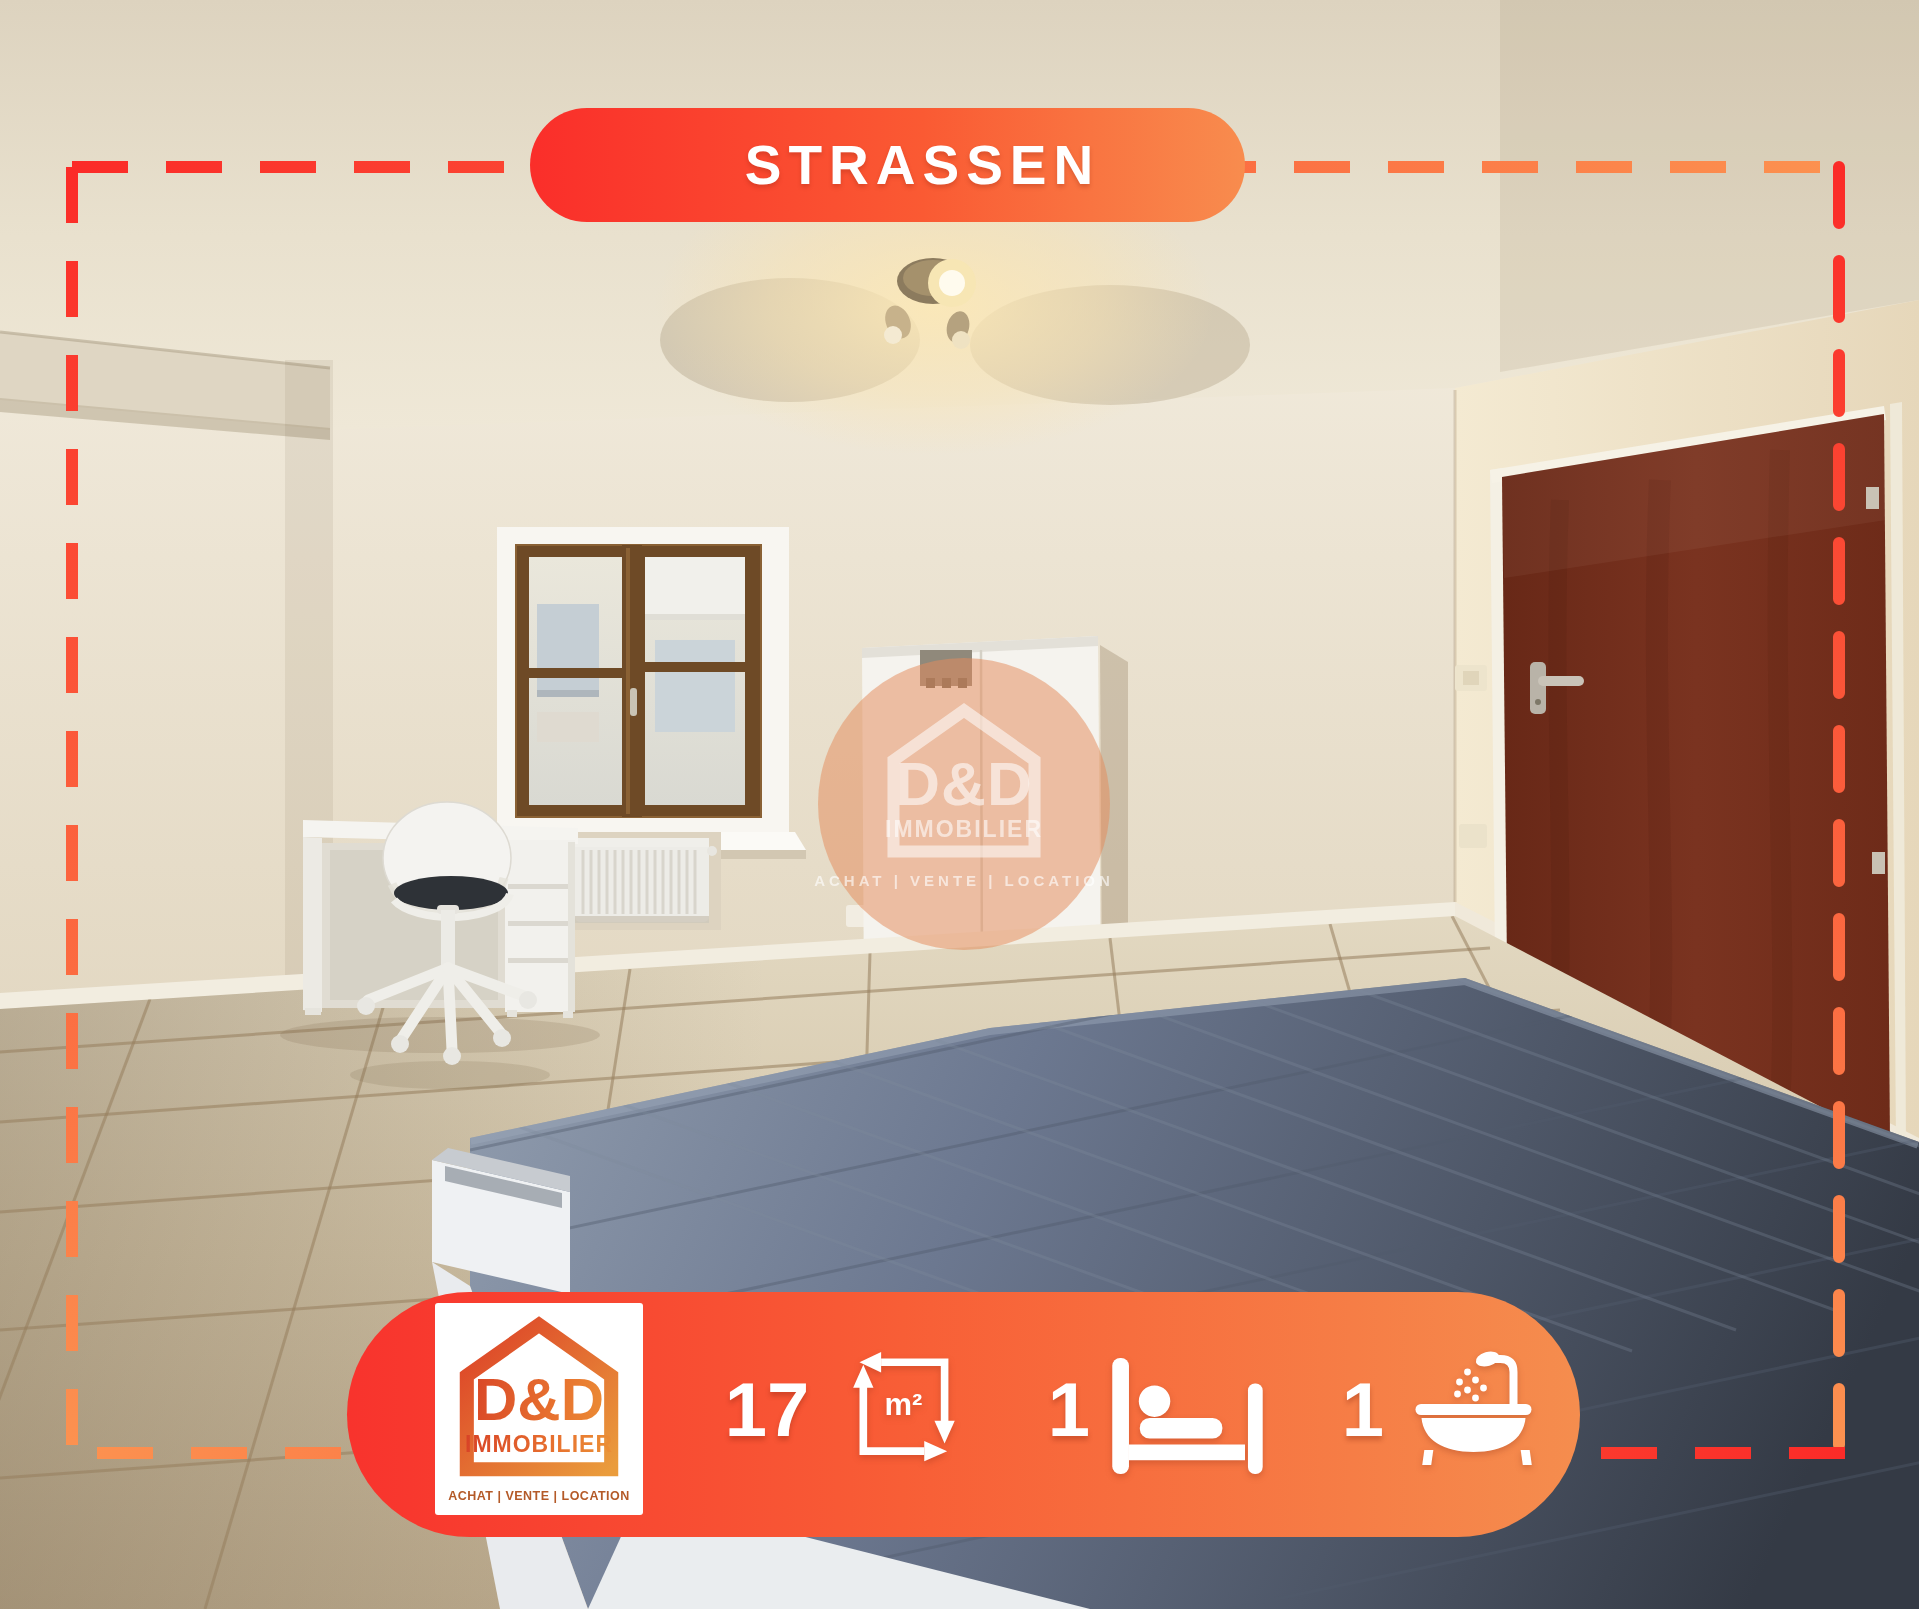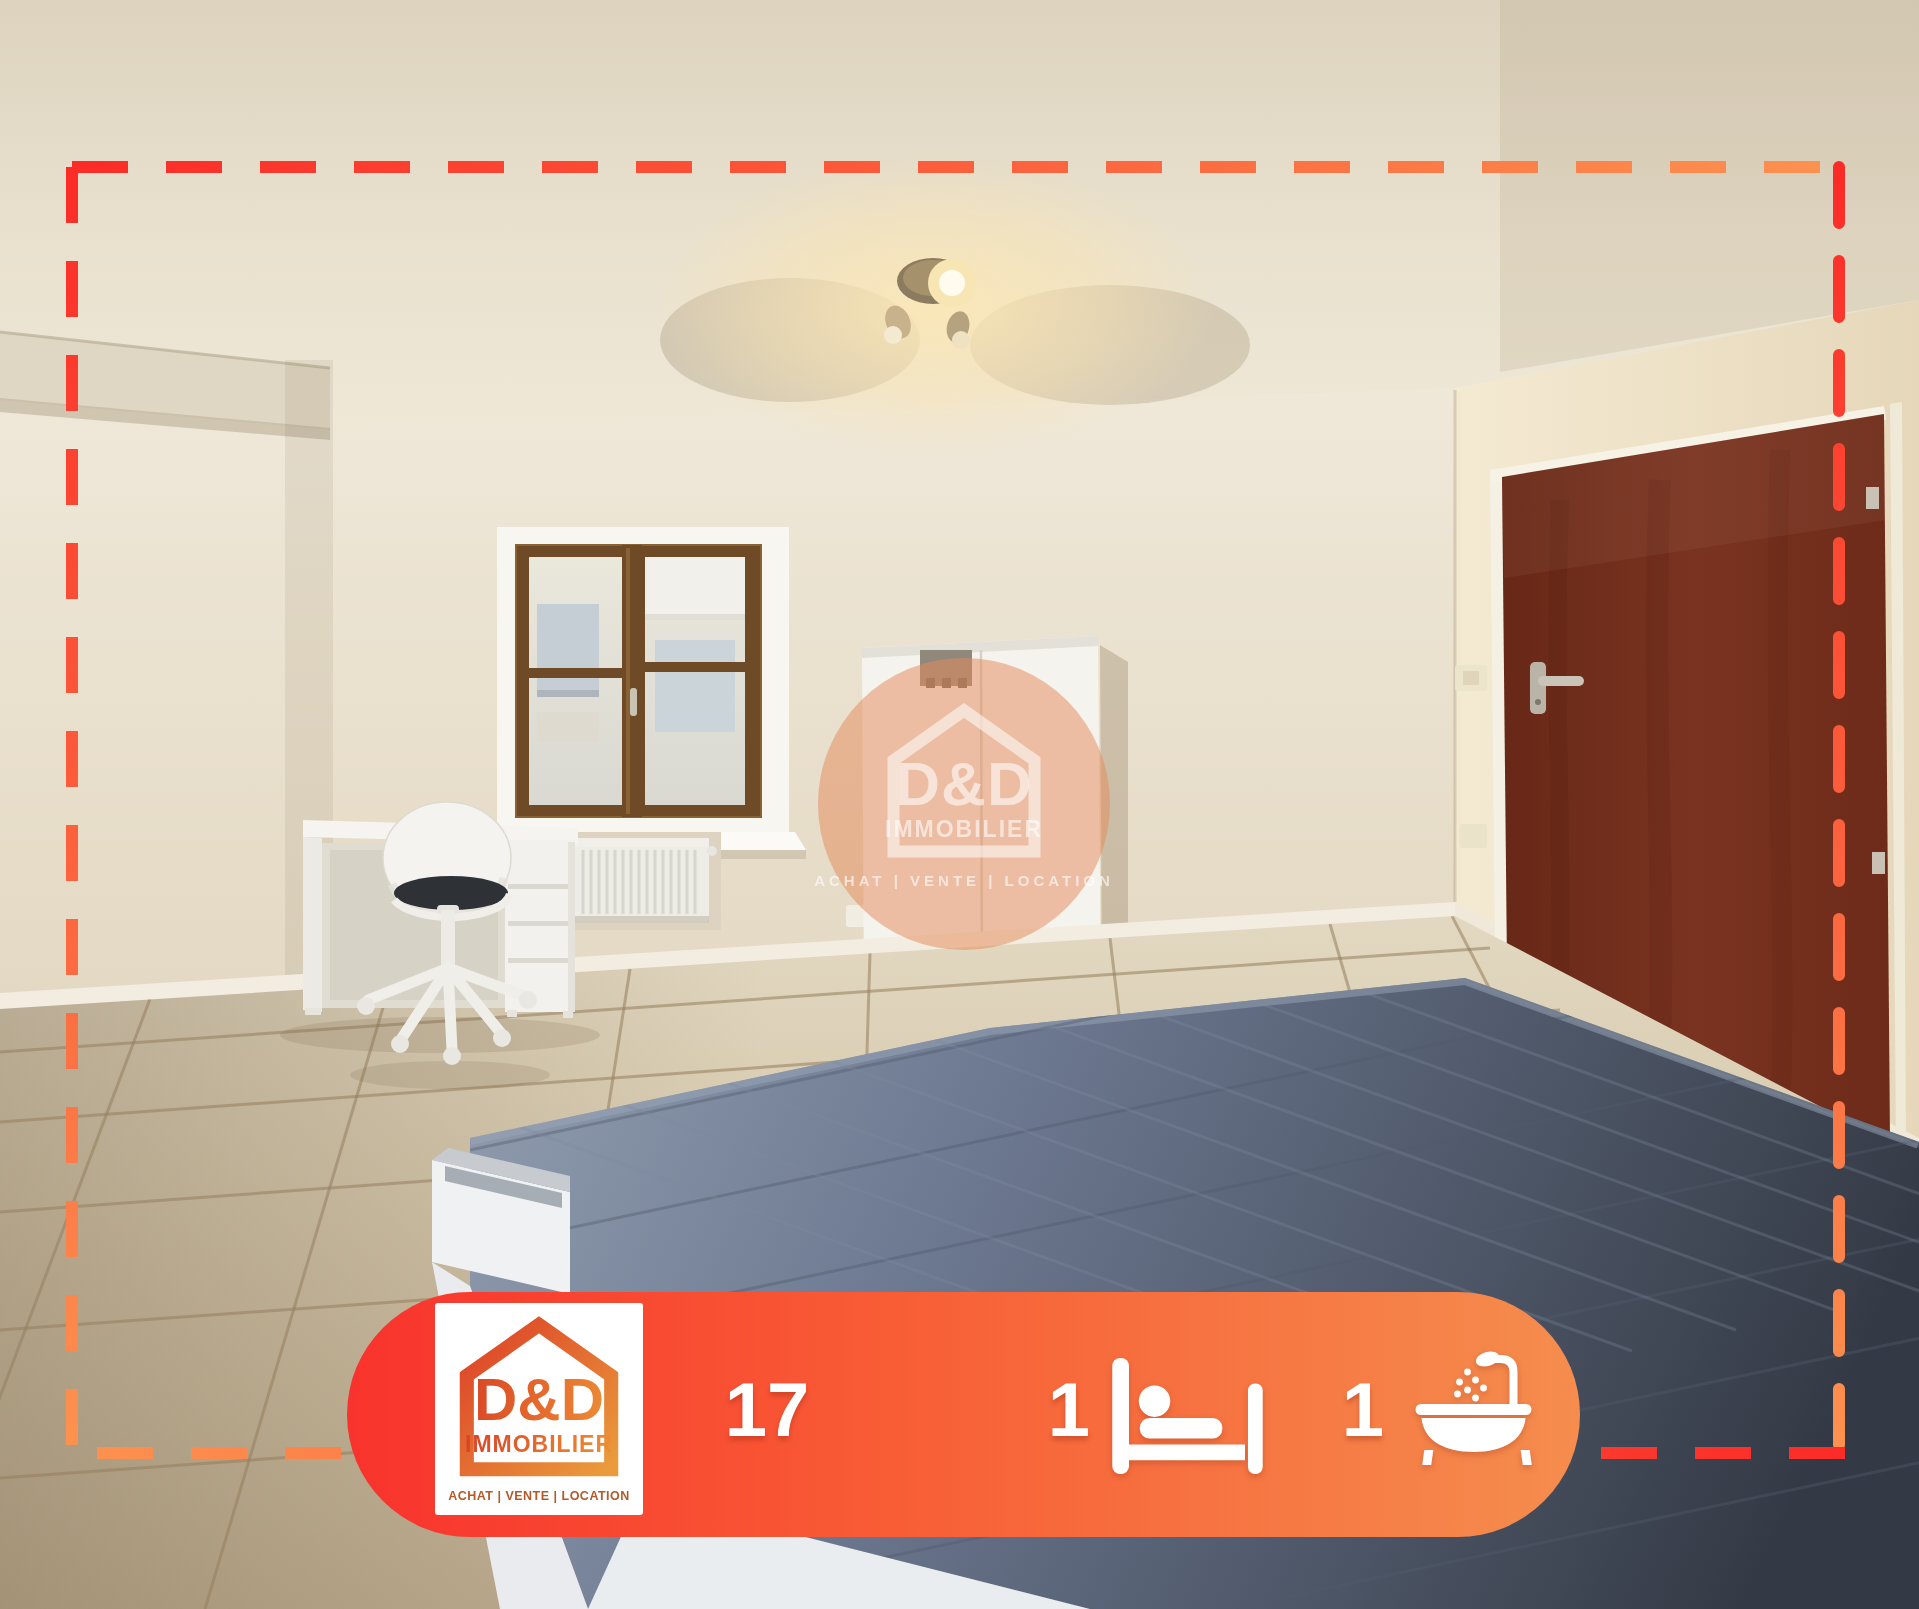--- a/index.html
+++ b/index.html
@@ -360,39 +360,55 @@
         <stop offset="0" stop-color="#FB2B28"></stop>
           <stop offset="1" stop-color="#FC9250"></stop>
       </linearGradient>
     </defs>
     <line x1="72" y1="167" x2="1839" y2="167" stroke="url(#dashTop)" stroke-width="12" stroke-dasharray="56 38"></line>
     <line x1="72" y1="167" x2="72" y2="1453" stroke="url(#dashLeft)" stroke-width="12" stroke-dasharray="56 38"></line>
     <line x1="1839" y1="167" x2="1839" y2="1453" stroke="url(#dashLeft)" stroke-width="12" stroke-dasharray="56 38" stroke-linecap="round"></line>
     <line x1="1845" y1="1453" x2="72" y2="1453" stroke="url(#dashBottom)" stroke-width="12" stroke-dasharray="56 38"></line>
   </svg>
 
+  <div class="top-pill">
+    <span class="top-pill-label">STRASSEN</span>
+  </div>
 
   <div class="bottom-pill">
 
     <div class="logo-card">
       <svg class="card-house" viewBox="0 0 100 92">
         <defs>
           <linearGradient id="houseGrad" x1="0" y1="0" x2="1" y2="1">
             <stop offset="0" stop-color="#DC3F27"></stop>
               <stop offset="1" stop-color="#EA9C3C"></stop>
           </linearGradient>
         </defs>
         <path d="M9,34 L50,5 L91,34 L91,87 L9,87 Z" fill="none" stroke="url(#houseGrad)" stroke-width="8"></path>
       </svg>
       <div class="card-brand grad-text">D&amp;D</div>
       <div class="card-sub grad-text">IMMOBILIER</div>
       <div class="card-tagline">ACHAT  |  VENTE  |  LOCATION</div>
     </div>
 
     <div class="stat-num num-area">17</div>
+    <div class="icon area-icon">
+      <svg width="127" height="130" viewBox="0 0 100 100" fill="#fff">
+        <g stroke="#fff" stroke-width="6" fill="none">
+          <path d="M30,14 H80 V62"></path>
+          <path d="M16,32 V84 H64"></path>
+        </g>
+        <polygon points="30,6 30,22 13,14"></polygon>
+        <polygon points="72,60 88,60 80,78"></polygon>
+        <polygon points="8,34 24,34 16,16"></polygon>
+        <polygon points="64,76 64,92 82,84"></polygon>
+      </svg>
+      <span class="area-unit">m²</span>
+    </div>
 
     <div class="stat-num num-bed">1</div>
     <svg class="icon bed-icon" width="153" height="118" viewBox="0 0 155 120" fill="#fff">
       <rect x="2" y="2" width="17" height="118" rx="8"></rect>
       <circle cx="45" cy="46" r="16"></circle>
       <rect x="30" y="63" width="84" height="21" rx="10"></rect>
       <rect x="19" y="90" width="118" height="16"></rect>
       <rect x="140" y="28" width="15" height="92" rx="7"></rect>
     </svg>
 

